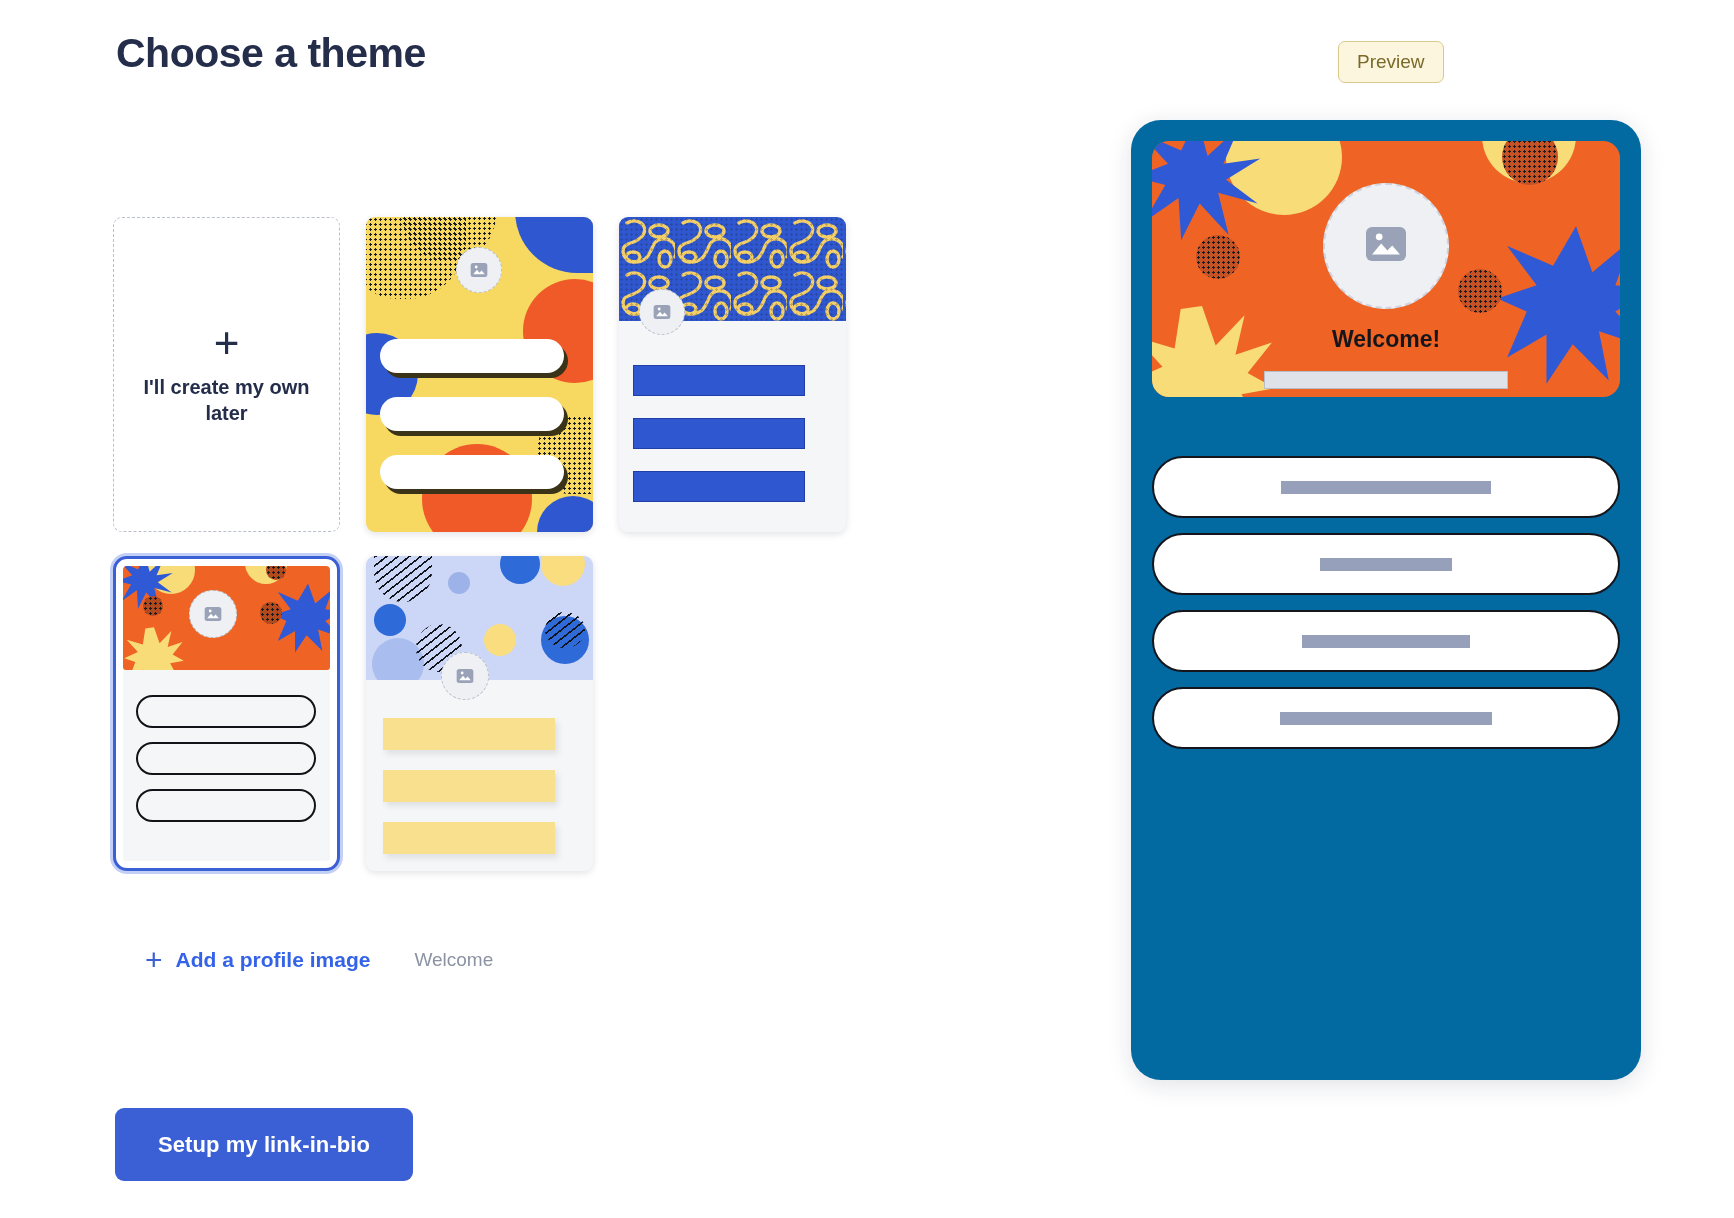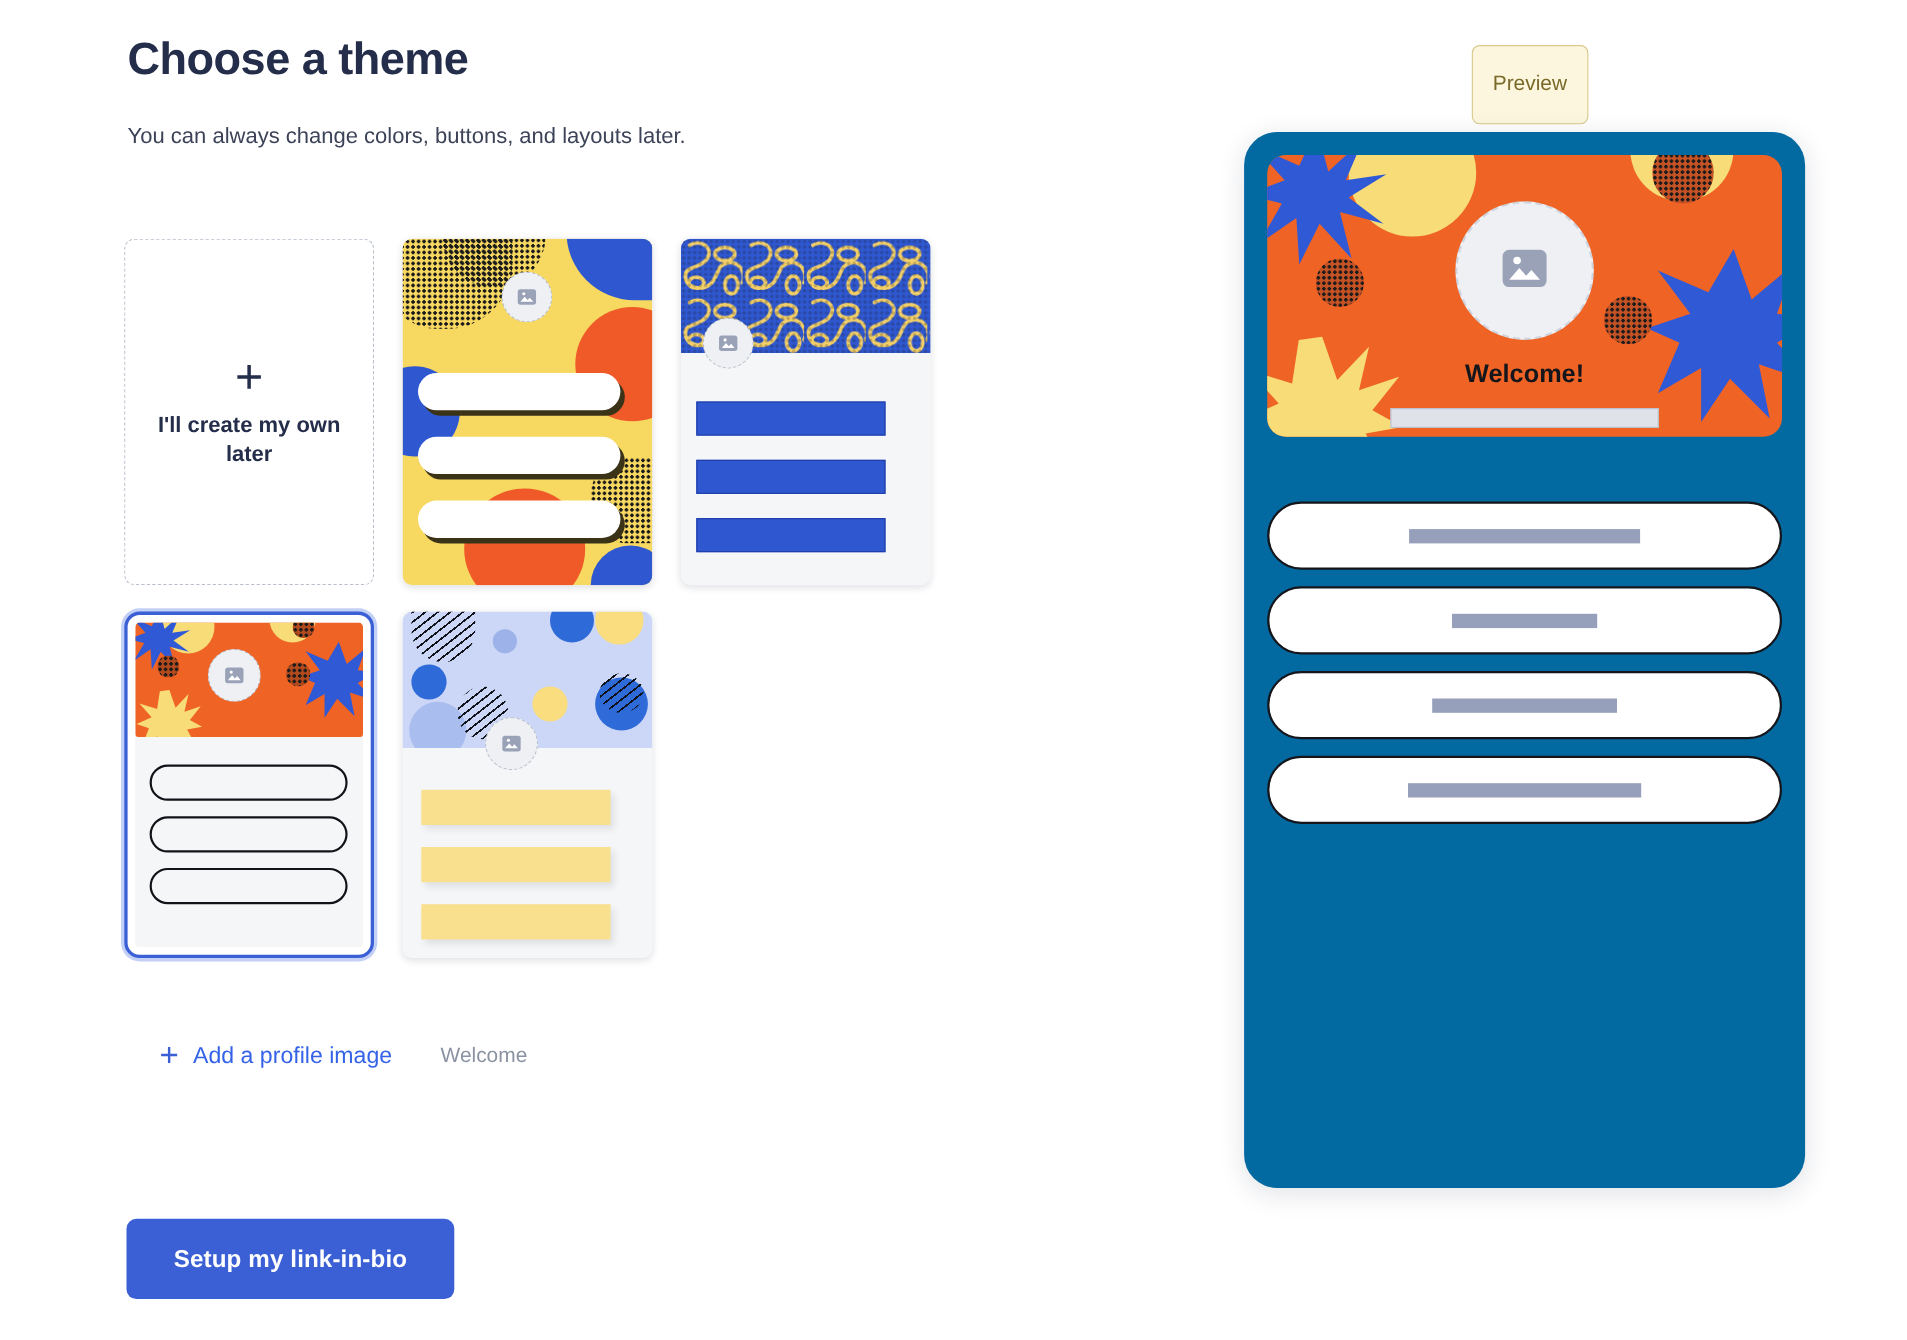--- a/index.html
+++ b/index.html
@@ -140,40 +140,40 @@
 
   
   .add-profile {
     position:absolute; left:145px; top:947px;
     display:flex; align-items:center; gap:13px;
   }
   .add-profile .ap-plus {
     font-size:30px; line-height:26px; color:#3b5fd4; font-weight:400;
   }
   .add-profile .ap-label {
-    font-size:21px; color:#3463e8; font-weight:400;
+    font-size:21px; color:#3463e8; font-weight:700;
   }
   .add-profile .ap-optional {
     font-size:19px; color:#8b93a3; font-weight:400; margin-left:31px;
   }
 
   
   .cta {
     position:absolute; left:115px; top:1108px;
     width:298px; height:73px;
     background:#3b5fd4; border:none; border-radius:9px;
     color:#fff; font-size:22px; font-weight:700;
     font-family:"Liberation Sans", sans-serif;
     cursor:pointer; letter-spacing:.1px;
   }
 
   
   .preview-badge {
     position:absolute; left:1338px; top:41px;
-    padding:24px 18px;
+    padding:9px 18px;
     background:#fdf6de; border:1.4px solid #d9c98a; border-radius:7px;
     color:#7a6a2a; font-size:19px;
   }
 
   .preview-panel {
     position:absolute; left:1131px; top:120px;
     width:510px; height:960px;
     background:#0369a1; border-radius:30px;
     box-shadow:0 5px 24px rgba(20,30,60,.13);
     padding:21px;
@@ -212,21 +212,20 @@
   .starburst, .circ { position:absolute; }
 </style>
 </head>
 <body>
 
 <div class="page">
 
   <div class="left">
 
     <div class="page-title">Choose a theme</div>
-    <div class="page-subtitle">You can always change colors, buttons, and layouts later.</div>
 
     <div class="theme-grid">
 
       <div class="theme-row">
 
         <div class="theme-card card-blank">
           <div class="plus">+</div>
           <div class="blank-label">I'll create my own later</div>
         </div>
 

